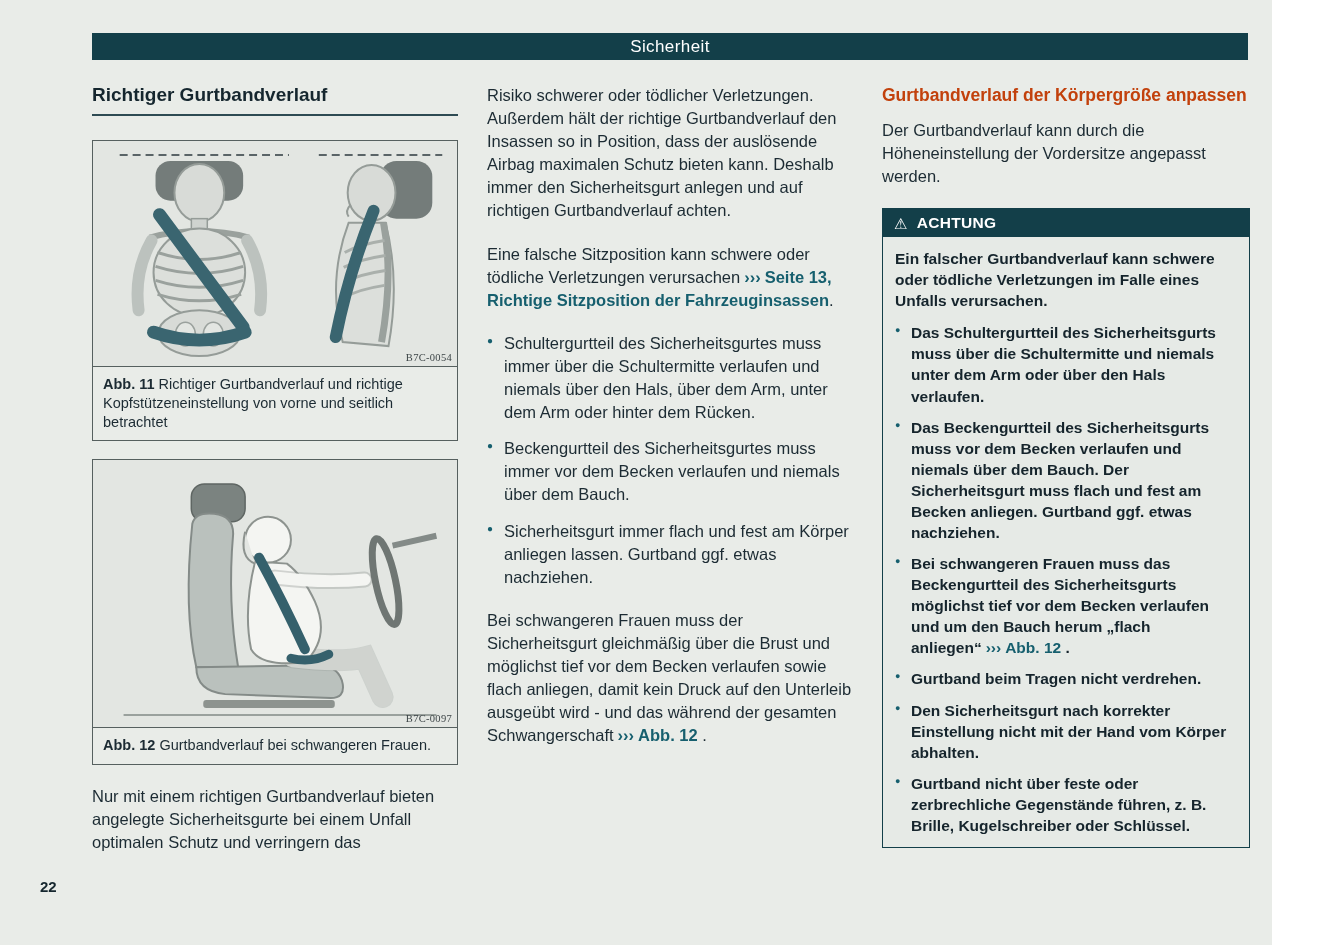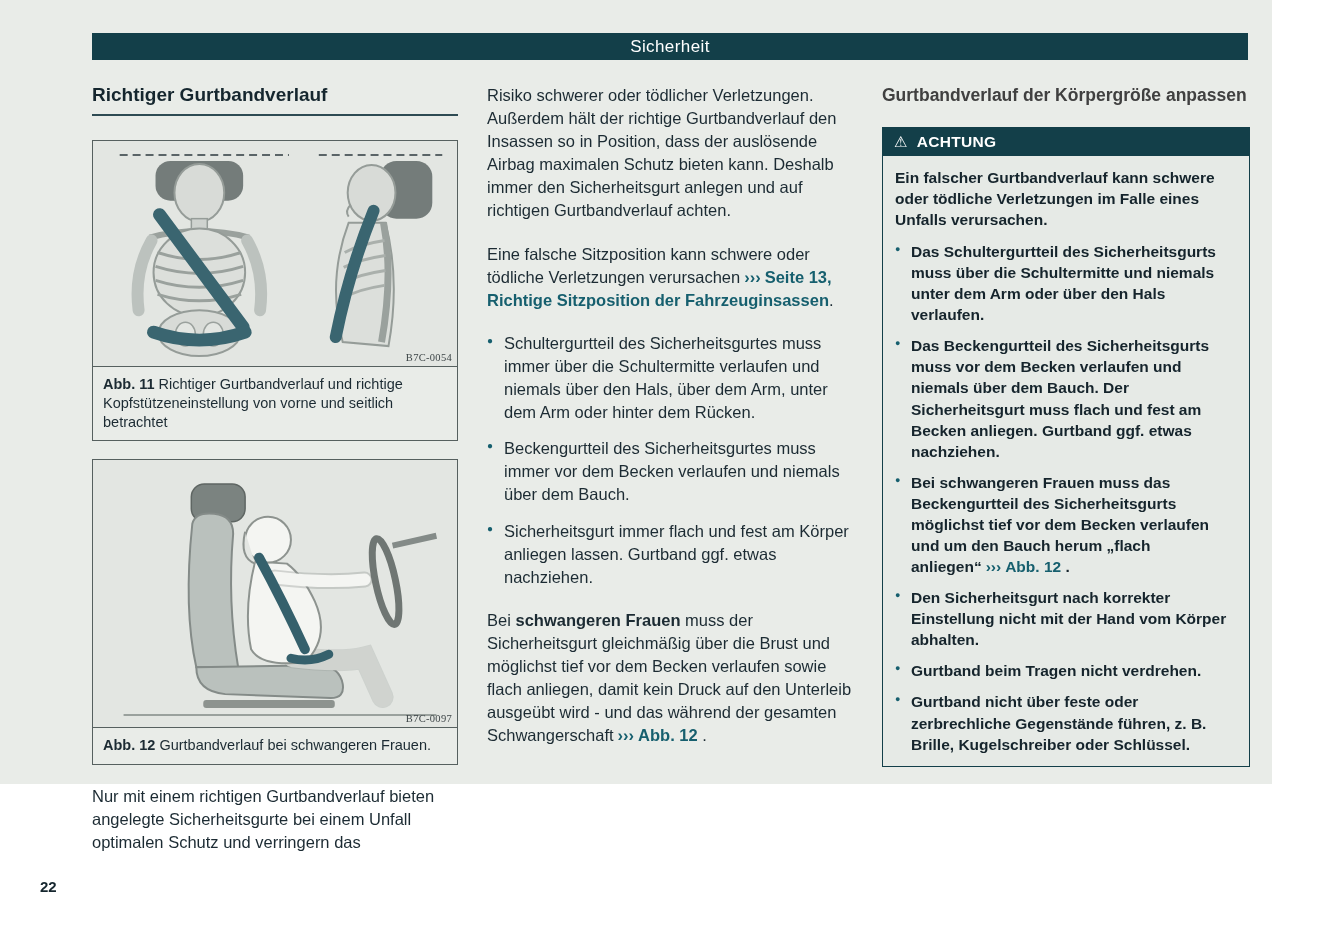--- a/index.html
+++ b/index.html
@@ -6,21 +6,21 @@
   html,body { width:1339px; height:945px; }
   body {
     font-family:"Liberation Sans", sans-serif;
     background:#ffffff;
     position:relative;
     overflow:hidden;
     color:#1c2b33;
   }
   .page {
     position:absolute; left:0; top:0;
-    width:1272px; height:784px;
+    width:1272px; height:945px;
     background:#e9ece8;
   }
   .header-bar {
     position:absolute; left:92px; top:33px;
     width:1156px; height:27px;
     background:#133f49; color:#ffffff;
     display:flex; align-items:center; justify-content:center;
     font-size:17px; letter-spacing:.4px; font-weight:500;
   }
   .col { position:absolute; top:84px; }
@@ -43,33 +43,33 @@
   }
   .figure-caption {
     padding:8px 10px; font-size:14.5px; line-height:1.32; color:#1c2b33;
   }
   .figure-caption b { margin-right:4px; }
 
   .body-text { font-size:16.5px; line-height:1.4; }
   .para { margin-bottom:20px; }
   .link { color:#165f6e; font-weight:bold; }
   .arrows { color:#165f6e; font-weight:bold; margin:0 4px; }
-  b.inline-bold { font-weight:bold;text-align:center; }
+  b.inline-bold { font-weight:normal;text-align:center; }
 
   ul.dot-list { list-style:none; margin-bottom:20px; }
   ul.dot-list li {
     position:relative; padding-left:17px; margin-bottom:13px;
     font-size:16.5px; line-height:1.4;
   }
   ul.dot-list li::before {
     content:"●"; position:absolute; left:0; top:2px;
     font-size:10px; color:#165f6e;
   }
 
-  .right-heading { font-size:17.5px; font-weight:bold; line-height:1.3; margin-bottom:12px; color:#404040; }
+  .right-heading { font-size:17.5px; font-weight:bold; line-height:1.3; margin-bottom:12px; color:#c2410c; }
 
   .warning-box { margin-top:20px; border:1px solid #133f49; background:#e6eae6; }
   .warning-header {
     background:#133f49; color:#ffffff;
     display:flex; align-items:center; gap:9px;
     padding:4px 11px; font-size:15.5px; font-weight:bold; letter-spacing:.3px;
     height:28px;
   }
   .warning-icon { font-size:15px; line-height:1; font-weight:normal; }
   .warning-body { padding:11px 12px 9px 12px; font-size:15.5px; font-weight:bold; color:#15242c; line-height:1.36; }
@@ -193,37 +193,38 @@
     <p class="para">
       <span>Bei</span>
       <b class="inline-bold">schwangeren Frauen</b>
       <span>muss der Sicherheitsgurt gleichmäßig über die Brust und möglichst tief vor dem Becken verlaufen sowie flach anliegen, damit kein Druck auf den Unterleib ausgeübt wird - und das während der gesamten Schwangerschaft</span><span class="arrows">›››</span><span class="link">Abb. 12</span>
       <span>.</span>
     </p>
   </div>
 
   <div class="col col-right">
     <div class="right-heading">Gurtbandverlauf der Körpergröße anpassen</div>
+    <p class="body-text">Der Gurtbandverlauf kann durch die Höheneinstellung der Vordersitze angepasst werden.</p>
 
     <div class="warning-box">
       <div class="warning-header">
         <span class="warning-icon">⚠</span>
         <span>ACHTUNG</span>
       </div>
       <div class="warning-body">
         <p class="intro">Ein falscher Gurtbandverlauf kann schwere oder tödliche Verletzungen im Falle eines Unfalls verursachen.</p>
         <ul class="warn-list">
           <li>Das Schultergurtteil des Sicherheitsgurts muss über die Schultermitte und niemals unter dem Arm oder über den Hals verlaufen.</li>
           <li>Das Beckengurtteil des Sicherheitsgurts muss vor dem Becken verlaufen und niemals über dem Bauch. Der Sicherheitsgurt muss flach und fest am Becken anliegen. Gurtband ggf. etwas nachziehen.</li>
           <li>
             <span>Bei schwangeren Frauen muss das Beckengurtteil des Sicherheitsgurts möglichst tief vor dem Becken verlaufen und um den Bauch herum „flach anliegen“</span><span class="arrows">›››</span><span class="link">Abb. 12</span>
             <span>.</span>
           </li>
+          <li>Gurtband beim Tragen nicht verdrehen.</li>
           <li>Den Sicherheitsgurt nach korrekter Einstellung nicht mit der Hand vom Körper abhalten.</li>
-          <li>Gurtband beim Tragen nicht verdrehen.</li>
           <li>Gurtband nicht über feste oder zerbrechliche Gegenstände führen, z. B. Brille, Kugelschreiber oder Schlüssel.</li>
         </ul>
       </div>
     </div>
   </div>
 
   <div class="page-number">22</div>
 </div>
 
 </body></html>

